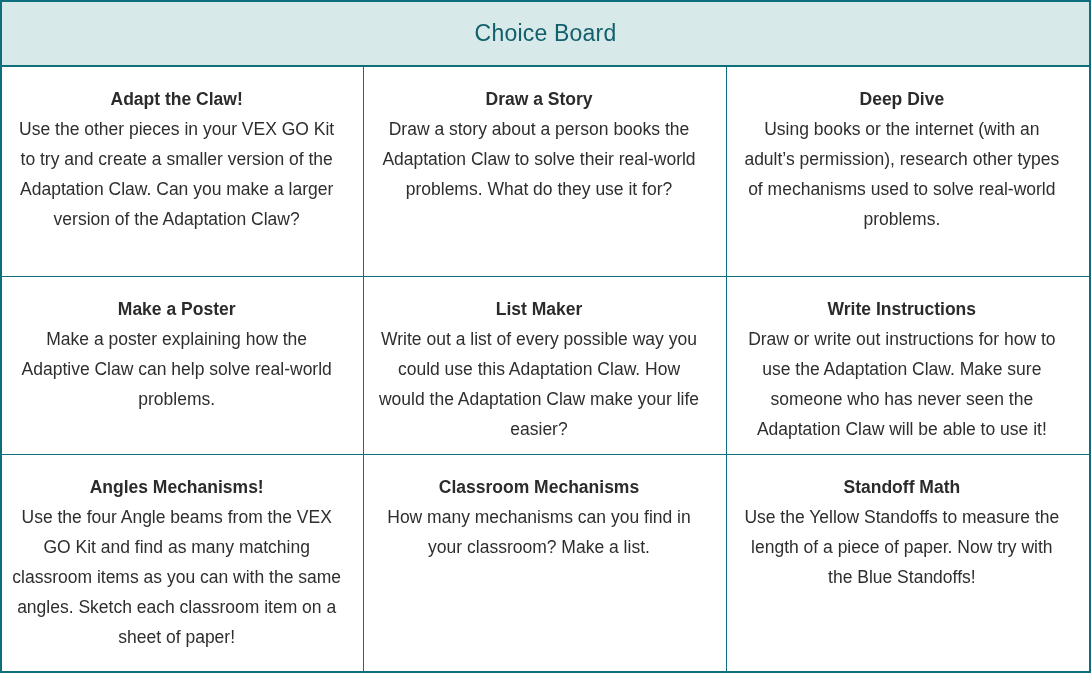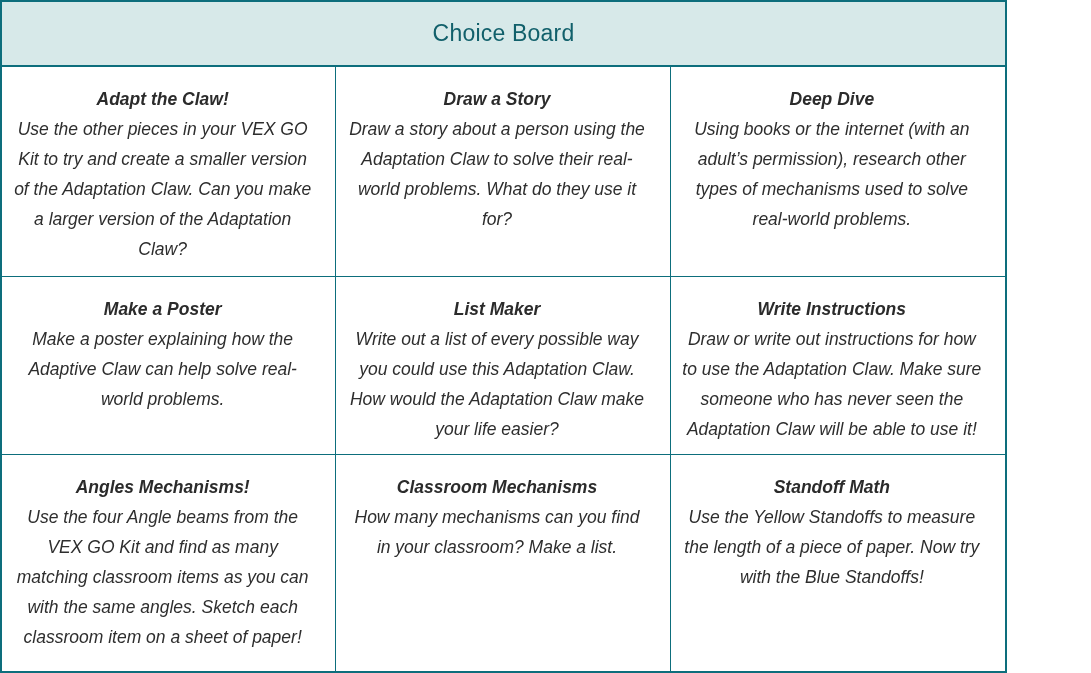--- a/index.html
+++ b/index.html
@@ -1,21 +1,21 @@
 <!DOCTYPE html>
 <html><head>
 <meta charset="utf-8">
 <style>
   * { margin: 0; padding: 0; box-sizing: border-box; }
   html, body {
     background: #ffffff;
     font-family: "Liberation Sans", "DejaVu Sans", sans-serif;
   }
   .board {
-    width: 1007px;
+    width: 1091px;
     height: 673px;
     border: 2px solid #0d6e7c;
     background: #ffffff;
     display: flex;
     flex-direction: column;
   }
   .board-header {
     height: 65px;
     flex: 0 0 65px;
     background: #d7e9e9;
@@ -36,21 +36,20 @@
     grid-template-rows: 210px 178px 1fr;
   }
   .cell {
     border-right: 1px solid #0d6e7c;
     border-bottom: 1px solid #0d6e7c;
     padding: 17px 22px 10px 10px;
     text-align: center;
     color: #2e2e2e;
     font-size: 17.5px;
     line-height: 30px;
-    font-style: italic;
   }
   .cell:nth-child(3n) { border-right: none; }
   .cell:nth-child(n+7) { border-bottom: none; }
   .cell-title {
     font-weight: bold;
     font-size: 17.5px;
     line-height: 30px;
     color: #2b2b2b;
   }
   .cell-text { }
@@ -66,21 +65,21 @@
 
   <div class="grid">
 
     <div class="cell">
       <div class="cell-title">Adapt the Claw!</div>
       <div class="cell-text">Use the other pieces in your VEX GO Kit to try and create a smaller version of the Adaptation Claw. Can you make a larger version of the Adaptation Claw?</div>
     </div>
 
     <div class="cell">
       <div class="cell-title">Draw a Story</div>
-      <div class="cell-text">Draw a story about a person using the Adaptation Claw to solve their real-world problems. What do they use it for?</div>
+      <div class="cell-text">Draw a story about a person books the Adaptation Claw to solve their real-world problems. What do they use it for?</div>
     </div>
 
     <div class="cell">
       <div class="cell-title">Deep Dive</div>
       <div class="cell-text">Using books or the internet (with an adult’s permission), research other types of mechanisms used to solve real-world problems.</div>
     </div>
 
     <div class="cell">
       <div class="cell-title">Make a Poster</div>
       <div class="cell-text">Make a poster explaining how the Adaptive Claw can help solve real-world problems.</div>

